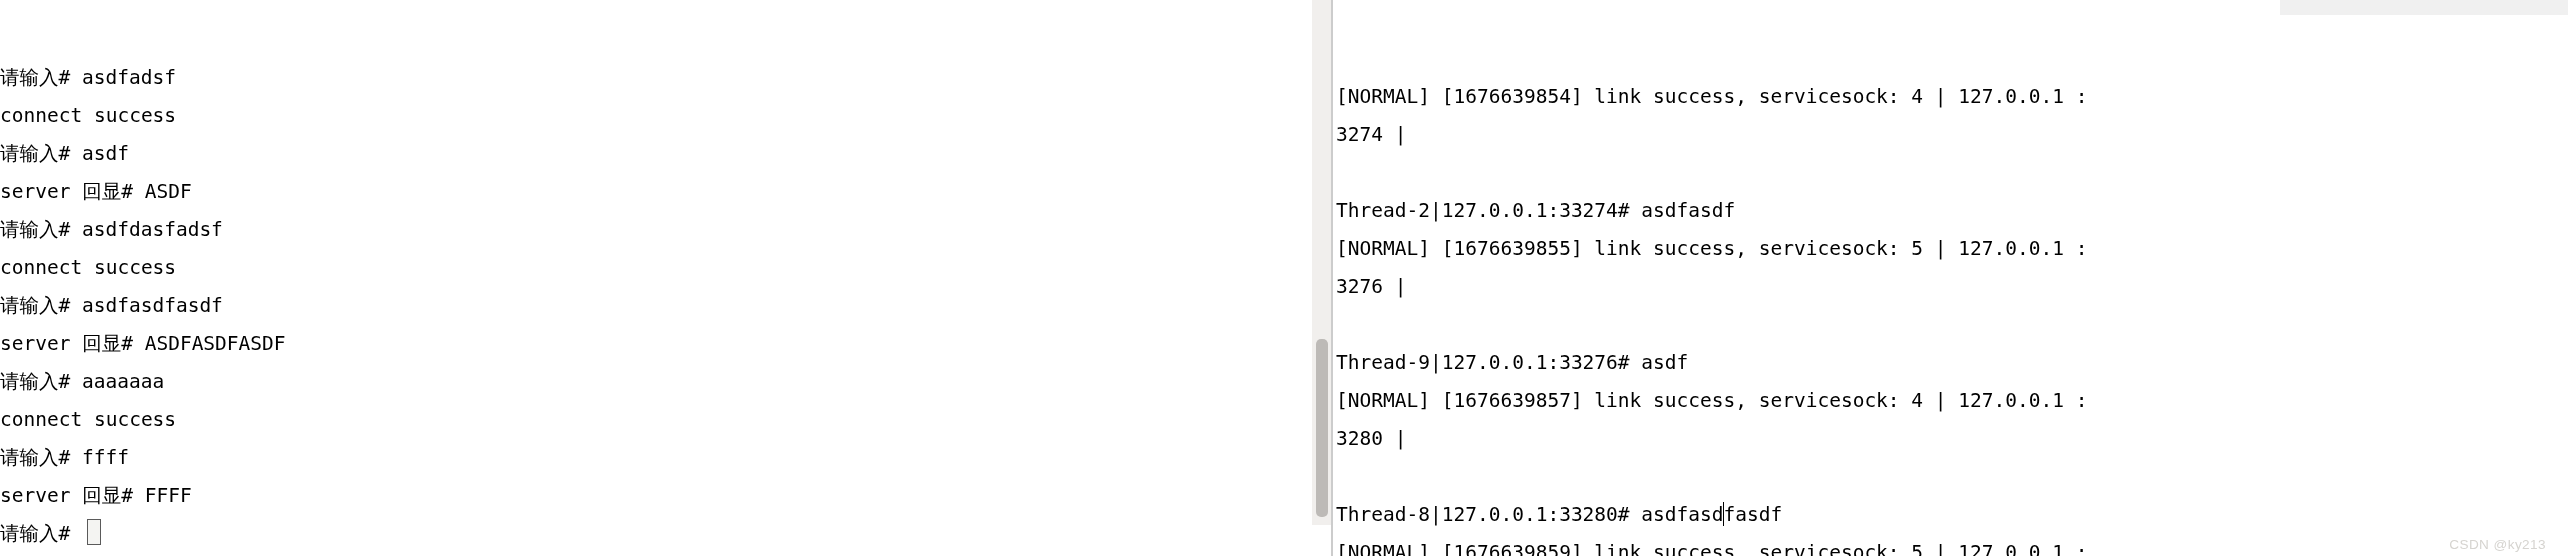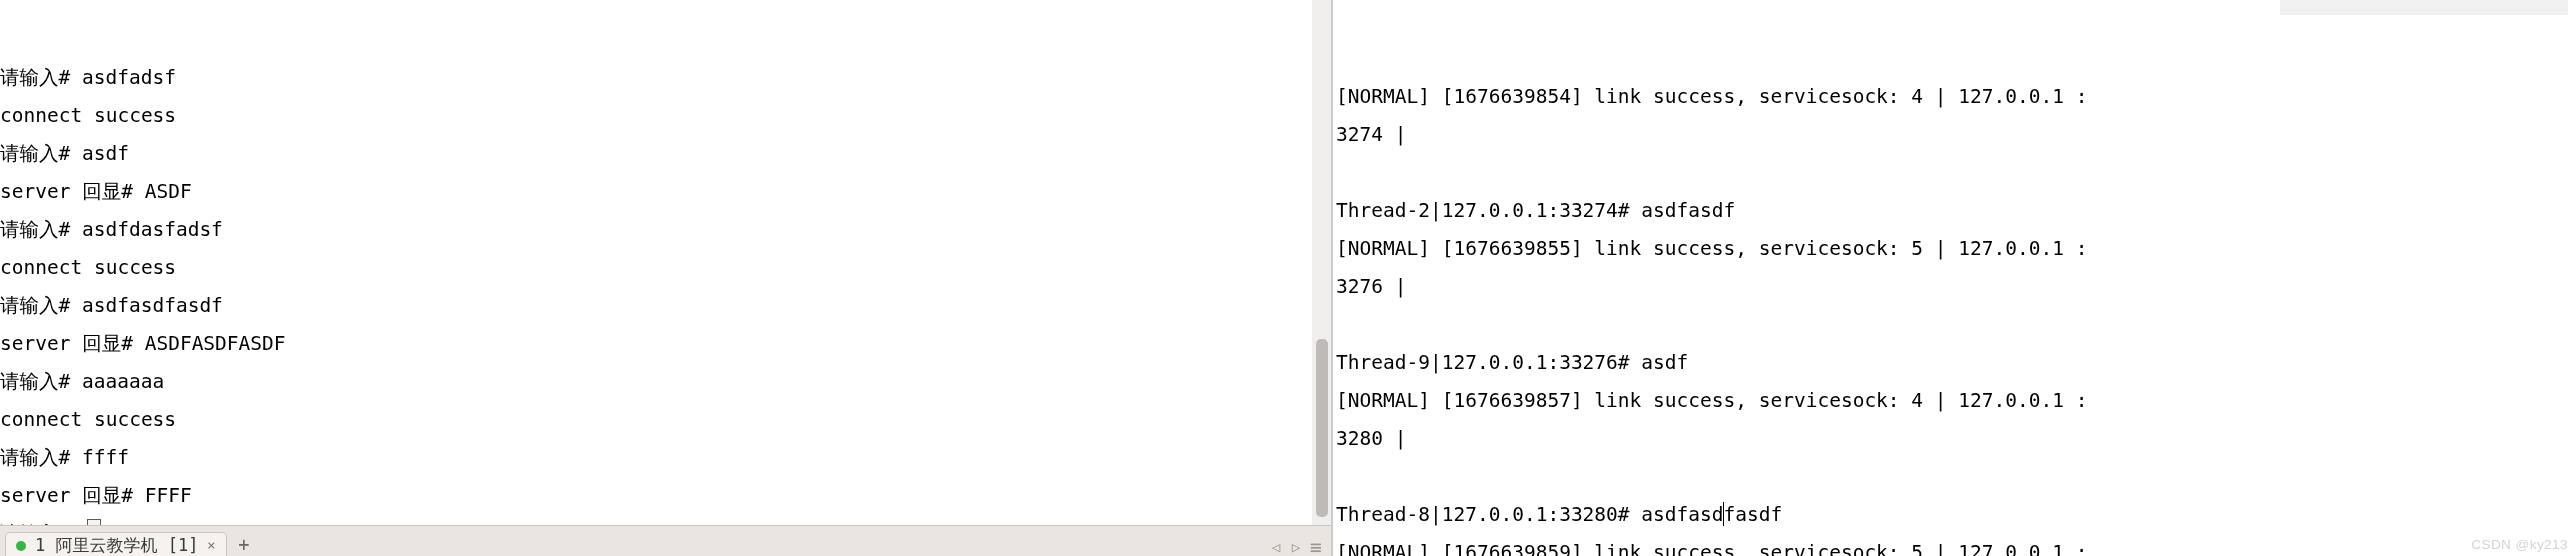--- a/index.html
+++ b/index.html
@@ -159,58 +159,39 @@
   .right-caret::after{
     content:"";
     position:absolute;
     left:-0.8px; top:-18.6px;
     width:1.7px; height:24px;
     background:#000;
   }
   
   .watermark {
     position: absolute;
-    right: 8px;
+    right: 30px;
     bottom: 5.1px;
     font-size: 13.6px;
     color: #d6d4d0;
     font-family: Arial, sans-serif;
     letter-spacing: 0.4px;
   }
 </style>
 </head>
 <body>
 
 <div class="container">
 
   <div class="pane-left">
     <div class="pane-left-terminal" id="left-lines">
       
     <div class="term-line"><span>请输入# </span><span>asdfadsf</span></div><div class="term-line"><span></span><span>connect success</span></div><div class="term-line"><span>请输入# </span><span>asdf</span></div><div class="term-line"><span>server 回显# </span><span>ASDF</span></div><div class="term-line"><span>请输入# </span><span>asdfdasfadsf</span></div><div class="term-line"><span></span><span>connect success</span></div><div class="term-line"><span>请输入# </span><span>asdfasdfasdf</span></div><div class="term-line"><span>server 回显# </span><span>ASDFASDFASDF</span></div><div class="term-line"><span>请输入# </span><span>aaaaaaa</span></div><div class="term-line"><span></span><span>connect success</span></div><div class="term-line"><span>请输入# </span><span>ffff</span></div><div class="term-line"><span>server 回显# </span><span>FFFF</span></div><div class="term-line"><span>请输入# </span><span class="cursor-box"></span></div></div>
     <div class="left-scrollbar"></div>
 
-    <div class="tab-bar">
-      <div class="tab">
-        <span class="tab-status-dot"></span>
-        <span class="tab-title">1 阿里云教学机 [1]</span>
-        <span class="tab-close">×</span>
-      </div>
-      <div class="tab-add">+</div>
-      <div class="tab-bar-right">
-        <span class="tab-nav-btn">◁</span>
-        <span class="tab-nav-btn">▷</span>
-        <span class="tab-menu-btn">
-          <svg width="13.6" height="13.6" viewBox="0 0 16 16">
-            <rect x="2" y="3" width="12" height="2" fill="#9a968f"></rect>
-            <rect x="2" y="7" width="12" height="2" fill="#9a968f"></rect>
-            <rect x="2" y="11" width="12" height="2" fill="#9a968f"></rect>
-          </svg>
-        </span>
-      </div>
-    </div>
   </div>
 
   <div class="divider"></div>
 
   <div class="pane-right" id="right-lines">
     <div class="top-right-highlight"></div>
     
     <div class="term-line">[NORMAL] [1676639854] link success, servicesock: 4 | 127.0.0.1 :</div><div class="term-line">3274 |</div><div class="term-line blank"></div><div class="term-line">Thread-2|127.0.0.1:33274# asdfasdf</div><div class="term-line">[NORMAL] [1676639855] link success, servicesock: 5 | 127.0.0.1 :</div><div class="term-line">3276 |</div><div class="term-line blank"></div><div class="term-line">Thread-9|127.0.0.1:33276# asdf</div><div class="term-line">[NORMAL] [1676639857] link success, servicesock: 4 | 127.0.0.1 :</div><div class="term-line">3280 |</div><div class="term-line blank"></div><div class="term-line"><span>Thread-8|127.0.0.1:33280# asdfasd</span><span class="right-caret"></span><span>fasdf</span></div><div class="term-line">[NORMAL] [1676639859] link success, servicesock: 5 | 127.0.0.1 :</div><div class="watermark">CSDN @ky213</div>
   </div>
 </div>

